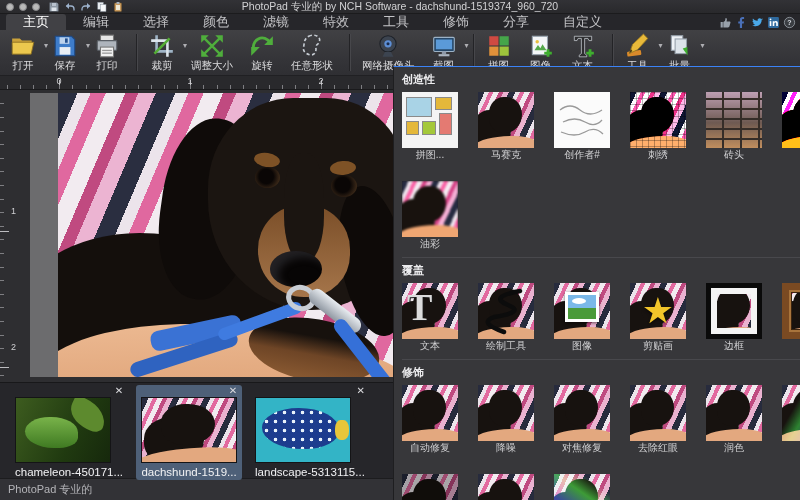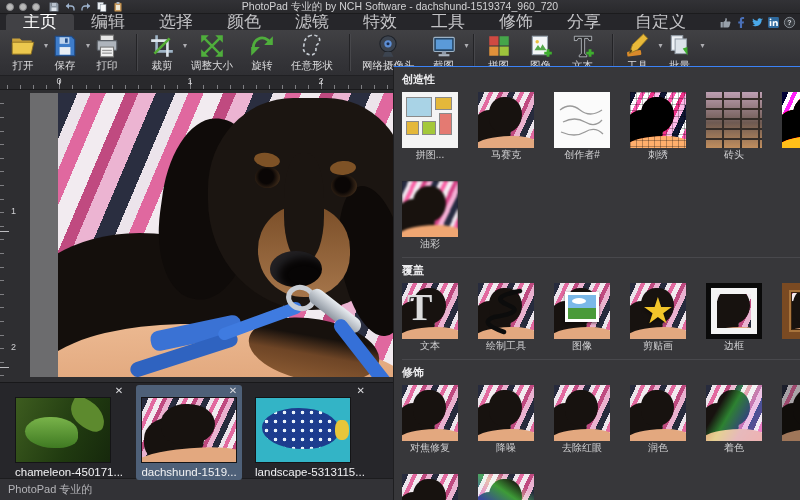--- a/index.html
+++ b/index.html
@@ -12,21 +12,21 @@
             display:flex;align-items:center;padding:0 6px;border-bottom:1px solid #1b1b1d;}
   .lights{display:flex;gap:5px;margin-right:8px;}
   .light{width:8px;height:8px;border-radius:50%;background:#b9b9b9;border:1px solid #848487;}
   .qicons{display:flex;gap:4px;align-items:center;}
   .qicon{width:12px;height:12px;display:inline-flex;}
   .qicon svg{width:12px;height:12px;}
   .wtitle{position:absolute;left:0;right:0;text-align:center;font-size:10.5px;color:#d2d2d4;pointer-events:none;}
   
   .tabbar{height:16px;background:#26262a;display:flex;align-items:flex-end;padding:0 4px 0 6px;}
   .tabs{display:flex;height:16px;align-items:stretch;}
-  .tab{font-size:17px;color:#c3c3c6;padding:0 17px 1px;display:flex;align-items:center;cursor:pointer;}
+  .tab{font-size:13px;color:#c3c3c6;padding:0 17px 1px;display:flex;align-items:center;cursor:pointer;}
   .tab.active{background:#414145;color:#ffffff;border-radius:3px 3px 0 0;}
   .social{margin-left:auto;display:flex;gap:3px;align-items:center;padding-bottom:1px;}
   .sicon{width:13px;height:13px;display:inline-flex;cursor:pointer;}
   .sicon svg{width:13px;height:13px;}
   
   .toolbar{height:46px;background:linear-gradient(#414144,#353539 60%,#2f2f33);
            border-bottom:1px solid #202023;display:flex;align-items:center;padding:0 4px;}
   .titem{position:relative;display:flex;flex-direction:column;align-items:center;
          padding:1px 10px 1px 6px;cursor:pointer;}
   .ticon{width:26px;height:26px;}
@@ -555,27 +555,33 @@
             </div>
           </div>
         </section>
         <section class="gsec">
           <div class="gtitle">修饰</div>
           <div class="ggrid">
             <div class="gitem">
               <div class="tbox t-plain">
                 <div class="dmini"></div>
               </div>
+              <div class="tlabel">自动修复</div>
+            </div>
+            <div class="gitem">
+              <div class="tbox t-plain">
+                <div class="dmini"></div>
+              </div>
+              <div class="tlabel">降噪</div>
+            </div>
+            <div class="gitem">
+              <div class="tbox t-plain">
+                <div class="dmini"></div>
+              </div>
               <div class="tlabel">对焦修复</div>
-            </div>
-            <div class="gitem">
-              <div class="tbox t-plain">
-                <div class="dmini"></div>
-              </div>
-              <div class="tlabel">降噪</div>
             </div>
             <div class="gitem">
               <div class="tbox t-plain">
                 <div class="dmini"></div>
               </div>
               <div class="tlabel">去除红眼</div>
             </div>
             <div class="gitem">
               <div class="tbox t-plain">
                 <div class="dmini"></div>

